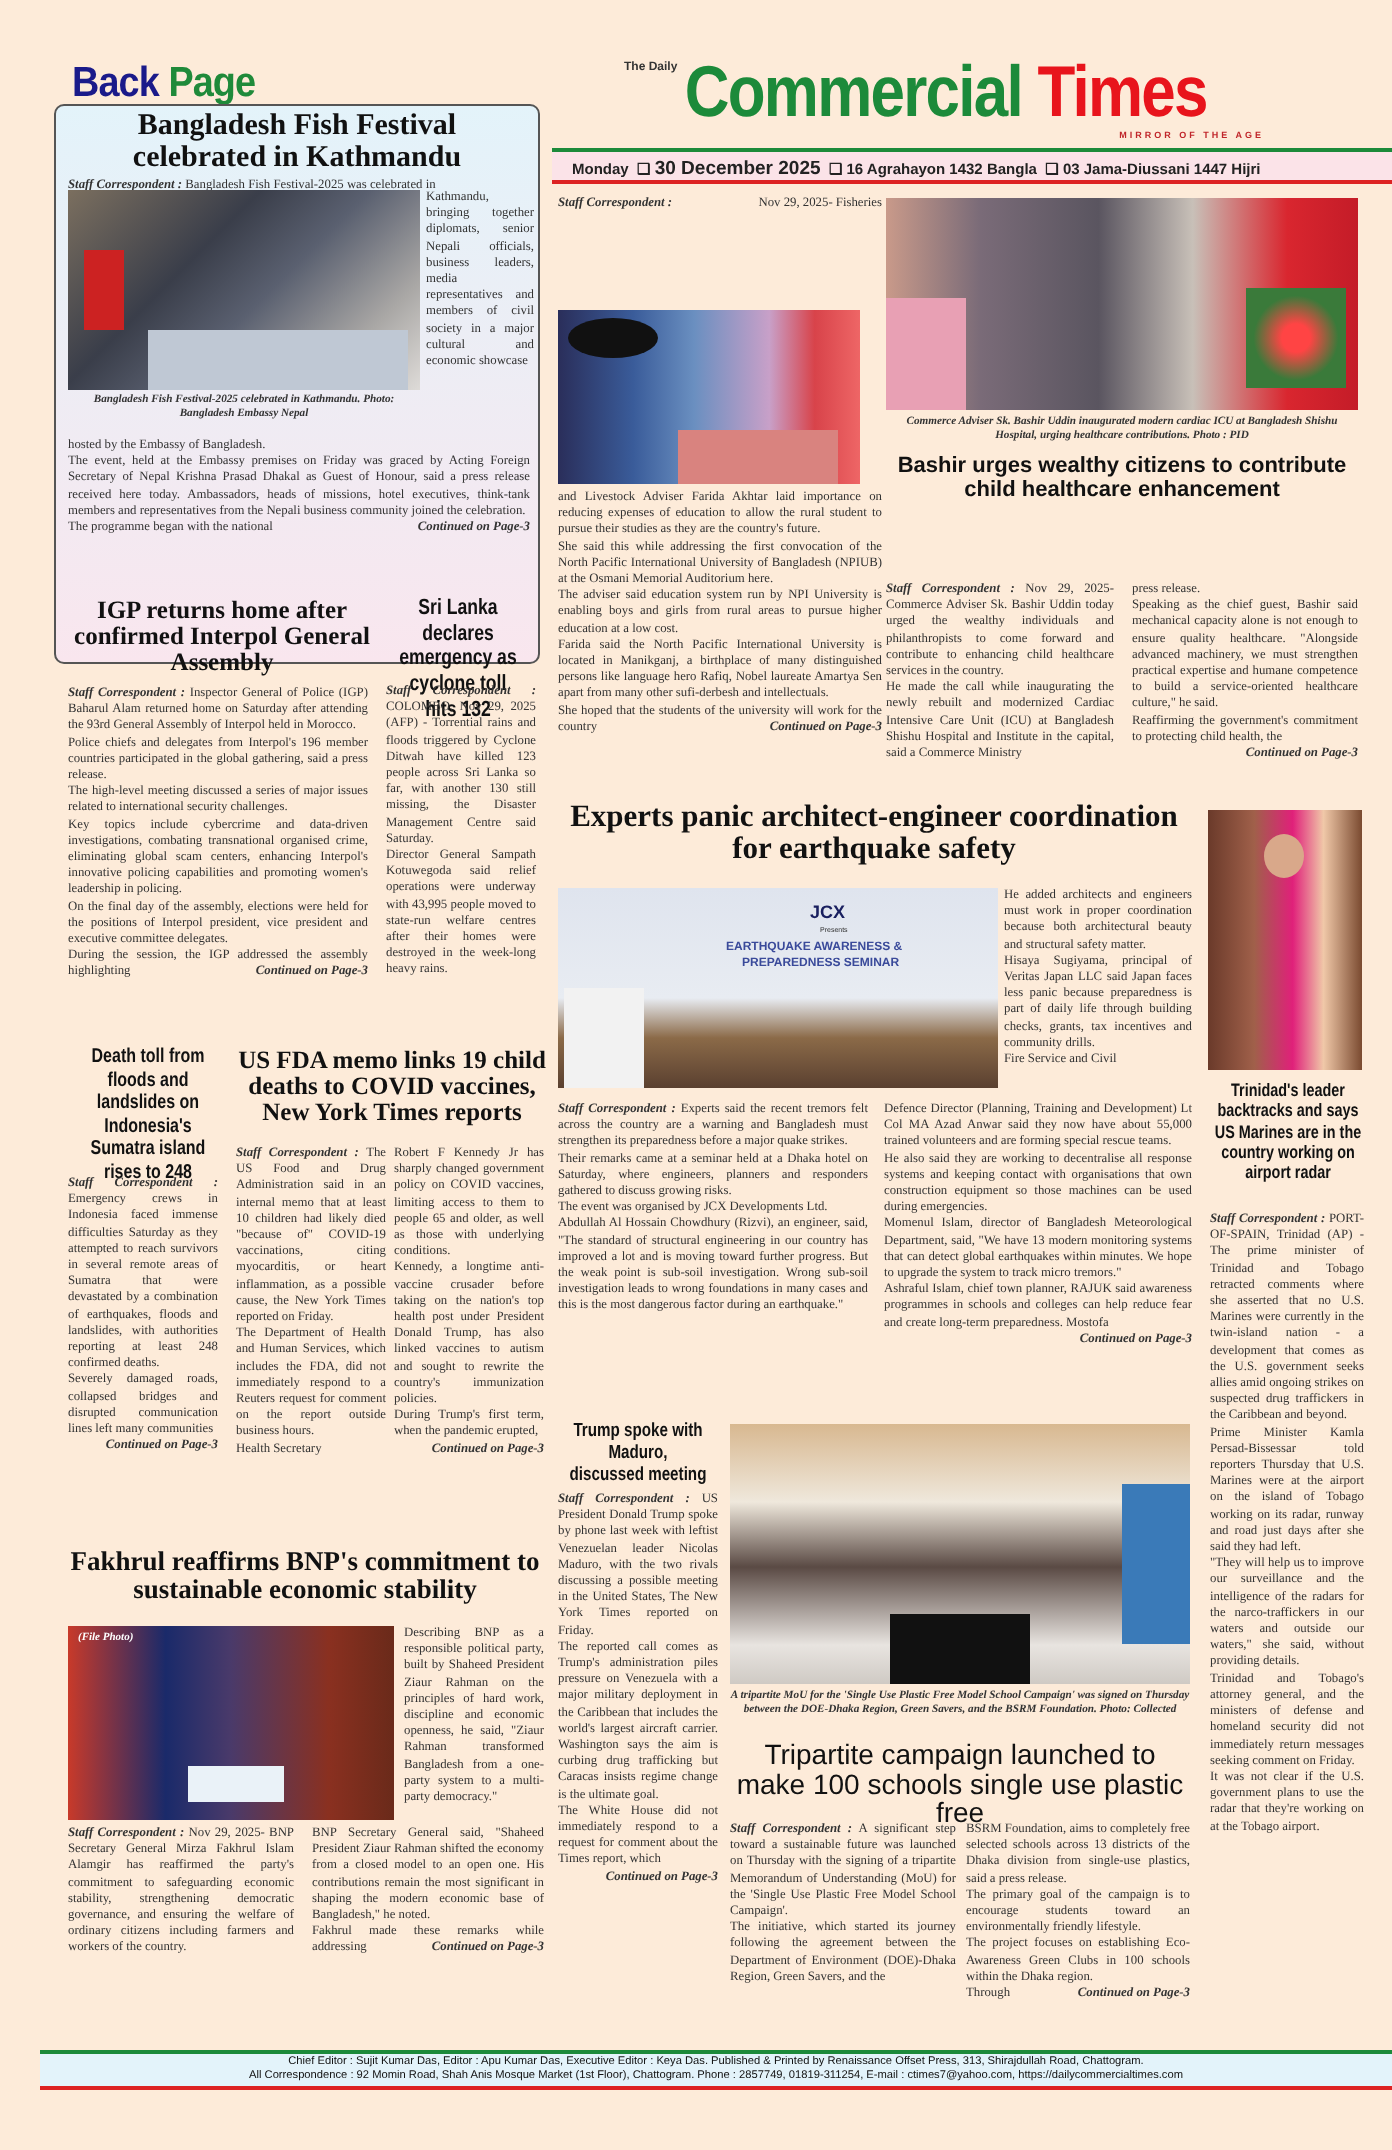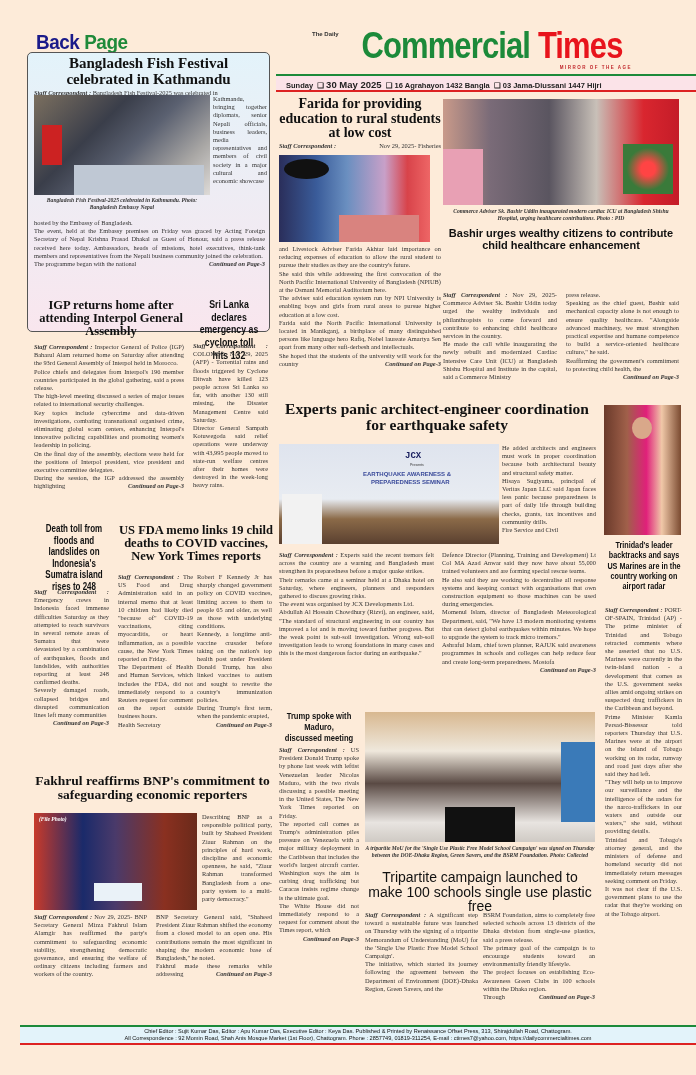--- a/index.html
+++ b/index.html
@@ -1,20 +1,20 @@
 <!DOCTYPE html>
 <html><head>
 <meta charset="utf-8">
 <style>
 *{box-sizing:border-box;margin:0;padding:0}
 body{width:696px;height:1075px;background:#fdebd9;font-family:"Liberation Serif","DejaVu Serif",serif;color:#222;position:relative;overflow:hidden}
 .abs{position:absolute}
 .bp{left:36px;top:30px;font-family:"Liberation Sans","DejaVu Sans",sans-serif;font-weight:bold;font-size:21px;letter-spacing:-0.5px;transform:scaleX(0.9);transform-origin:left}
 .bp .b1{color:#1a1a8a}.bp .b2{color:#1f8a3a}
-.mast{left:318px;top:28px;width:348px;text-align:center}
+.mast{left:318px;top:28px;width:348px;}
 .mast .daily{position:absolute;left:-6px;top:3px;font-family:"Liberation Sans",sans-serif;font-size:6px;font-weight:bold;color:#333}
 .mast .title{font-family:"Liberation Sans","DejaVu Sans",sans-serif;font-weight:bold;font-size:36px;letter-spacing:-1px;line-height:36px;transform:scaleX(0.86);transform-origin:center;white-space:nowrap}
 .mast .c{color:#1c8a3a}.mast .t{color:#e8141c}
 .mast .tag{position:absolute;right:34px;top:37px;font-family:"Liberation Sans",sans-serif;font-size:4.5px;color:#c0262b;letter-spacing:1.5px;font-weight:bold}
 .dateline{left:276px;top:74px;width:420px;height:18px;background:#fbe3e8;border-top:2px solid #1c8a3a;border-bottom:2px solid #d22;font-family:"Liberation Sans",sans-serif;font-size:7.5px;font-weight:bold;color:#222;padding:3px 0 0 10px;white-space:nowrap}
 .dateline .big{font-size:9.5px}
 .box1{left:27px;top:52px;width:243px;height:280px;background:linear-gradient(#e3f3fa,#f9e6ee);border:1px solid #555;border-radius:5px}
 .hl{font-weight:bold;text-align:center;color:#111;line-height:1.05}
 .sc{font-style:italic;font-weight:bold}
 .txt{font-size:6.4px;line-height:8.2px;text-align:justify;color:#333}
@@ -37,23 +37,23 @@
 <div class="abs mast">
   <span class="daily">The Daily</span>
   <div class="title">
     <span class="c">Commercial</span>
     <span class="t">Times</span>
   </div>
   <span class="tag">MIRROR OF THE AGE</span>
 </div>
 
 <div class="abs dateline">
-  <span>Sunday</span>
+  <span>Monday</span>
   &nbsp;<span>❏</span>
-  <span class="big">30 May 2025</span>
+  <span class="big">30 December 2025</span>
   &nbsp;<span>❏</span>
   <span>16 Agrahayon 1432 Bangla</span>
   &nbsp;<span>❏</span>
   <span>03 Jama-Diussani 1447 Hijri</span>
 </div>
 
 <div class="abs box1">
   <div class="hl" style="font-size:15px;margin-top:3px;padding:0 10px">Bangladesh Fish Festival celebrated in Kathmandu</div>
   <div class="txt" style="padding:0 6px;margin-top:1px"><span class="sc">Staff Correspondent :</span> <span>Bangladesh Fish Festival-2025 was celebrated in</span></div>
   <div class="abs photo" style="left:6px;top:42px;width:176px;height:100px;background:linear-gradient(135deg,#7b6f5f 0%,#3a3e4a 35%,#5a6070 55%,#a9a7a5 80%,#dedbd8 100%)">
@@ -63,21 +63,20 @@
   <div class="abs txt" style="left:185px;top:42px;width:54px;text-align:justify">Kathmandu, bringing together diplomats, senior Nepali officials, business leaders, media representatives and members of civil society in a major cultural and economic showcase</div>
   <div class="abs cap" style="left:6px;top:144px;width:176px">Bangladesh Fish Festival-2025 celebrated in Kathmandu. Photo: Bangladesh Embassy Nepal</div>
   <div class="abs txt" style="left:6px;top:166px;width:231px">
     <p>hosted by the Embassy of Bangladesh.</p>
     <p>The event, held at the Embassy premises on Friday was graced by Acting Foreign Secretary of Nepal Krishna Prasad Dhakal as Guest of Honour, said a press release received here today.  Ambassadors, heads of missions, hotel executives, think-tank members and representatives from the Nepali business community joined the celebration.</p>
     <p><span>The programme began with the national</span><span class="cont">Continued on Page-3</span></p>
   </div>
 </div>
 
 <div class="abs" style="left:279px;top:97px;width:162px">
-  <div class="hl" style="font-size:14px">Farida for providing education to rural students at low cost</div>
   <div class="txt" style="margin-top:1px"><span class="sc">Staff Correspondent :</span> <span style="float:right">Nov 29, 2025- Fisheries</span></div>
 </div>
 <div class="abs photo" style="left:279px;top:155px;width:151px;height:87px;background:linear-gradient(90deg,#2a2e5a 0%,#3a5c9a 25%,#6a8fc0 45%,#c8a0c8 70%,#d8434a 85%,#e66 100%)">
   <div class="abs" style="left:5px;top:4px;width:45px;height:20px;border-radius:50%;background:#111"></div>
   <div class="abs" style="left:60px;top:60px;width:80px;height:27px;background:#d9837f"></div>
 </div>
 <div class="abs txt" style="left:279px;top:245px;width:162px">
   <p>and Livestock Adviser Farida Akhtar laid importance on reducing expenses of education to allow the rural student to pursue their studies as they are the country's future.</p>
   <p>She said this while addressing the first convocation of the North Pacific International University of Bangladesh (NPIUB) at the Osmani Memorial Auditorium here.</p>
   <p>The adviser said education system run by NPI University is enabling boys and girls from rural areas to pursue higher education at a low cost.</p>
@@ -95,40 +94,40 @@
   <p><span class="sc">Staff Correspondent :</span> <span>Nov 29, 2025- Commerce Adviser Sk. Bashir Uddin today urged the wealthy individuals and philanthropists to come forward and contribute to enhancing child healthcare services in the country.</span></p>
   <p>He made the call while inaugurating the newly rebuilt and modernized Cardiac Intensive Care Unit (ICU) at Bangladesh Shishu Hospital and Institute in the capital, said a Commerce Ministry</p>
 </div>
 <div class="abs txt" style="left:566px;top:291px;width:113px">
   <p>press release.</p>
   <p>Speaking as the chief guest, Bashir said mechanical capacity alone is not enough to ensure quality healthcare. "Alongside advanced machinery, we must strengthen practical expertise and humane competence to build a service-oriented healthcare culture," he said.</p>
   <p><span>Reaffirming the government's commitment to protecting child health, the</span><span class="cont">Continued on Page-3</span></p>
 </div>
 
 <div class="abs" style="left:34px;top:299px;width:154px">
-  <div class="hl" style="font-size:12.5px">IGP returns home after attending Interpol General Assembly</div>
+  <div class="hl" style="font-size:12.5px">IGP returns home after confirmed Interpol General Assembly</div>
 </div>
 <div class="abs txt" style="left:34px;top:343px;width:150px">
   <p><span class="sc">Staff Correspondent :</span> <span>Inspector General of Police (IGP) Baharul Alam returned home on Saturday after attending the 93rd General Assembly of Interpol held in Morocco.</span></p>
   <p>Police chiefs and delegates from Interpol's 196 member countries participated in the global gathering, said a press release.</p>
   <p>The high-level meeting discussed a series of major issues related to international security challenges.</p>
   <p>Key topics include cybercrime and data-driven investigations, combating transnational organised crime, eliminating global scam centers, enhancing Interpol's innovative policing capabilities and promoting women's leadership in policing.</p>
   <p>On the final day of the assembly, elections were held for the positions of Interpol president, vice president and executive committee delegates.</p>
   <p><span>During the session, the IGP addressed the assembly highlighting</span><span class="cont">Continued on Page-3</span></p>
 </div>
 
 <div class="abs cond" style="left:188px;top:298px;width:82px;font-size:11px">Sri Lanka declares emergency as cyclone toll hits 132</div>
 <div class="abs txt" style="left:193px;top:342px;width:75px">
   <p><span class="sc">Staff Correspondent :</span> <span>COLOMBO, Nov 29, 2025 (AFP) - Torrential rains and floods triggered by Cyclone Ditwah have killed 123 people across Sri Lanka so far, with another 130 still missing, the Disaster Management Centre said Saturday.</span></p>
   <p>Director General Sampath Kotuwegoda said relief operations were underway with 43,995 people moved to state-run welfare centres after their homes were destroyed in the week-long heavy rains.</p>
 </div>
 
 <div class="abs hl" style="left:279px;top:401px;width:316px;font-size:15.5px">Experts panic architect-engineer coordination for earthquake safety</div>
 <div class="abs photo" style="left:279px;top:444px;width:220px;height:100px;background:linear-gradient(180deg,#dfe4ee 0%,#e8ecf2 55%,#8b6a48 75%,#5a4030 100%)">
-  <div class="abs" style="left:126px;top:7px;font-family:Liberation Mono, monospace;font-weight:bold;font-size:9px;color:#1a2060">JCX</div>
+  <div class="abs" style="left:126px;top:7px;font-family:Liberation Sans, sans-serif;font-weight:bold;font-size:9px;color:#1a2060">JCX</div>
   <div class="abs" style="left:131px;top:19px;font-family:'Liberation Sans',sans-serif;font-size:3.5px;color:#333">Presents</div>
   <div class="abs" style="left:84px;top:27px;font-family:'Liberation Sans',sans-serif;font-weight:bold;font-size:6px;color:#3a4a9a">EARTHQUAKE AWARENESS &amp;</div>
   <div class="abs" style="left:92px;top:35px;font-family:'Liberation Sans',sans-serif;font-weight:bold;font-size:6px;color:#3a4a9a">PREPAREDNESS SEMINAR</div>
   <div class="abs" style="left:3px;top:50px;width:40px;height:50px;background:#f2f2f2"></div>
 </div>
 <div class="abs txt" style="left:502px;top:444px;width:94px">
   <p>He added architects and engineers must work in proper coordination because both architectural beauty and structural safety matter.</p>
   <p>Hisaya Sugiyama, principal of Veritas Japan LLC said Japan faces less panic because preparedness is part of daily life through building checks, grants, tax incentives and community drills.</p>
   <p>Fire Service and Civil</p>
 </div>
@@ -195,21 +194,21 @@
   <p><span class="sc">Staff Correspondent :</span> <span>A significant step toward a sustainable future was launched on Thursday with the signing of a tripartite Memorandum of Understanding (MoU) for the 'Single Use Plastic Free Model School Campaign'.</span></p>
   <p>The initiative, which started its journey following the agreement between the Department of Environment (DOE)-Dhaka Region, Green Savers, and the</p>
 </div>
 <div class="abs txt" style="left:483px;top:911px;width:112px">
   <p>BSRM Foundation, aims to completely free selected schools across 13 districts of the Dhaka division from single-use plastics, said a press release.</p>
   <p>The primary goal of the campaign is to encourage students toward an environmentally friendly lifestyle.</p>
   <p>The project focuses on establishing Eco-Awareness Green Clubs in 100 schools within the Dhaka region.</p>
   <p><span>Through</span><span class="cont">Continued on Page-3</span></p>
 </div>
 
-<div class="abs hl" style="left:30px;top:774px;width:245px;font-size:13.5px;font-family:'Liberation Serif',serif">Fakhrul reaffirms BNP's commitment to safeguarding economic reporters</div>
+<div class="abs hl" style="left:30px;top:774px;width:245px;font-size:13.5px;font-family:'Liberation Serif',serif">Fakhrul reaffirms BNP's commitment to sustainable economic stability</div>
 <div class="abs photo" style="left:34px;top:813px;width:163px;height:97px;background:linear-gradient(90deg,#c83a2a 0%,#1a2a6a 30%,#4a3a6a 50%,#8a3020 80%,#6a2a1a 100%)">
   <div class="abs" style="left:5px;top:3px;font-size:5.5px;font-style:italic;font-weight:bold;color:#fff">(File Photo)</div>
   <div class="abs" style="left:60px;top:70px;width:48px;height:18px;background:#eaf2f8"></div>
 </div>
 <div class="abs txt" style="left:202px;top:813px;width:70px">Describing BNP as a responsible political party, built by Shaheed President Ziaur Rahman on the principles of hard work, discipline and economic openness, he said, "Ziaur Rahman transformed Bangladesh from a one-party system to a multi-party democracy."</div>
 <div class="abs txt" style="left:34px;top:913px;width:113px">
   <p><span class="sc">Staff Correspondent :</span> <span>Nov 29, 2025- BNP Secretary General Mirza Fakhrul Islam Alamgir has reaffirmed the party's commitment to safeguarding economic stability, strengthening democratic governance, and ensuring the welfare of ordinary citizens including farmers and workers of the country.</span></p>
 </div>
 <div class="abs txt" style="left:156px;top:913px;width:116px">
   <p>BNP Secretary General said, "Shaheed President Ziaur Rahman shifted the economy from a closed model to an open one. His contributions remain the most significant in shaping the modern economic base of Bangladesh," he noted.</p>

